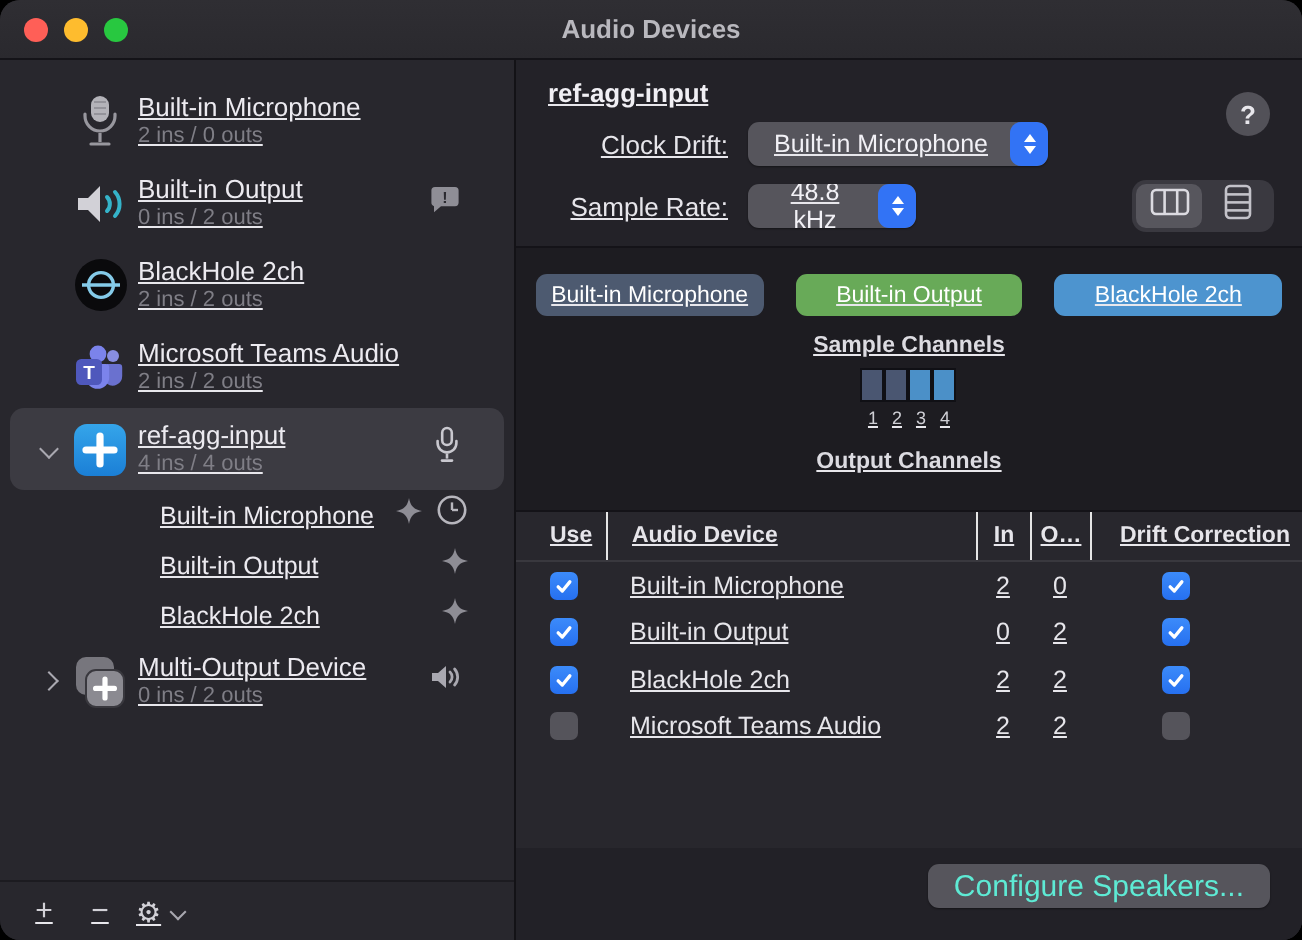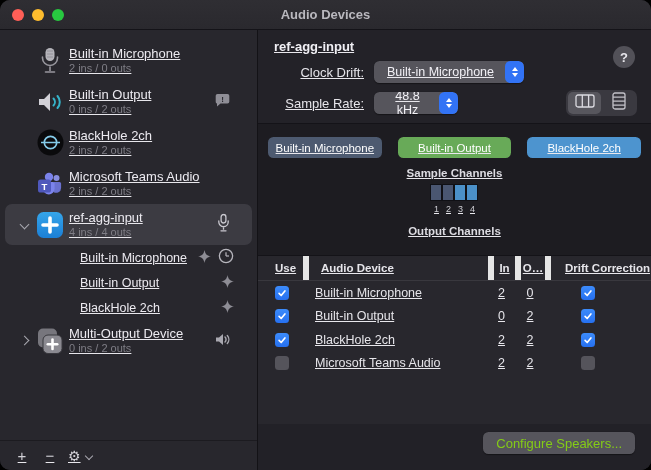--- a/index.html
+++ b/index.html
@@ -113,41 +113,41 @@
   .chan-sq.blue { background:#4b90c8; }
   .chan-num { font-size:9px; color:#cfcfd5; margin-top:3px; }
   .out-head { margin-top:11px; }
   
   .sec-table { flex:1; background:#28272d; }
   .tbl { display:grid; grid-template-columns:45px 185px 27px 30px 1fr; }
   .tbl-head { height:25px; border-bottom:1px solid #39383e; }
   .th {
     font-size:11.5px; font-weight:bold; color:#e6e5ea; display:flex; align-items:center;
   }
-  .th.sep { border-left:6px solid #e5e5e5; }
+  .th.sep { border-left:1px solid #e5e5e5; }
   .th.use { padding-left:17px; }
   .th.dev { padding-left:12px; }
   .th.in, .th.out { justify-content:center; }
   .th.drift { padding-left:14px; }
   .tr { height:23.5px; }
   .td { display:flex; align-items:center; font-size:12.5px; color:#e6e5ea; }
   .td.use { padding-left:17px; }
   .td.dev { padding-left:12px; }
   .td.in, .td.out { justify-content:center; }
   .td.drift { justify-content:center; padding-right:20px; }
   .checkbox {
     width:14px; height:14px; border-radius:3.5px; display:flex; align-items:center; justify-content:center;
   }
   .checkbox.on { background:linear-gradient(#3c8bfa,#2670f0); }
   .checkbox.off { background:#55545b; }
   
   .sec-bottom { height:46px; background:#222127; position:relative; }
   .cfg-btn {
     position:absolute; right:16px; top:8px; height:22px; padding:0 13px;
-    background:#56555c; border-radius:5.5px; font-size:13px; color:#84cc16;
+    background:#56555c; border-radius:5.5px; font-size:15px; color:#5eead4;
     display:flex; align-items:center; box-shadow:0 0.5px 1px rgba(0,0,0,.4);
   }
 </style>
 </head>
 <body>
 
 <div class="window">
 
   <div class="titlebar">
     <div class="lights">

